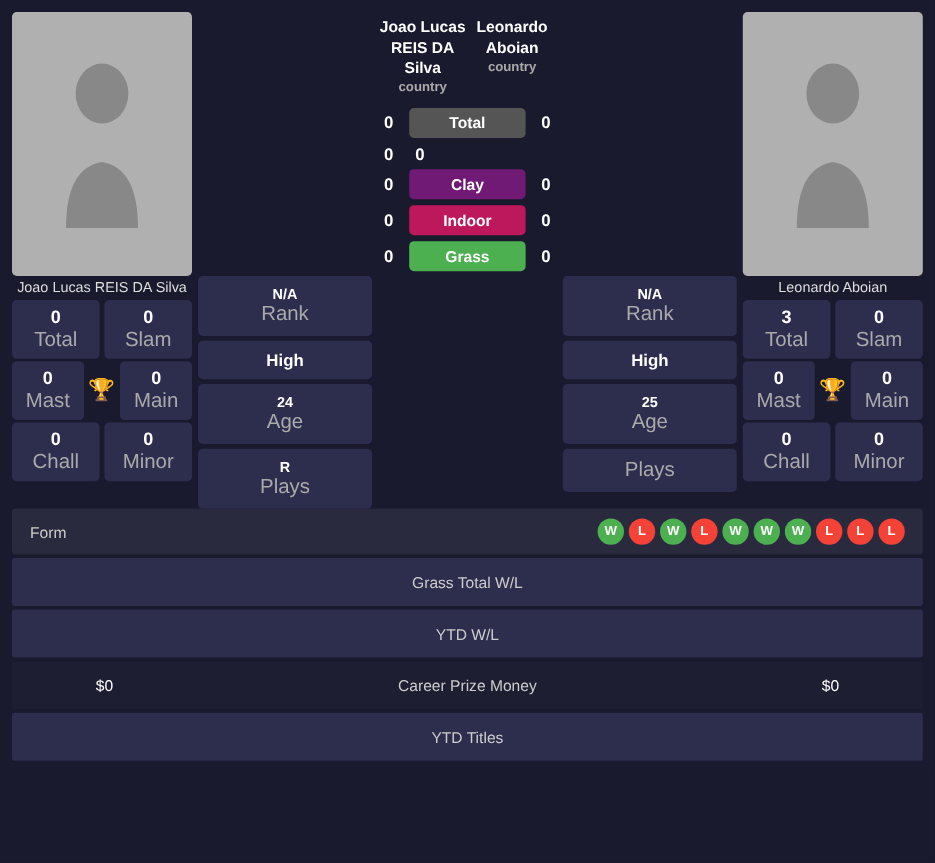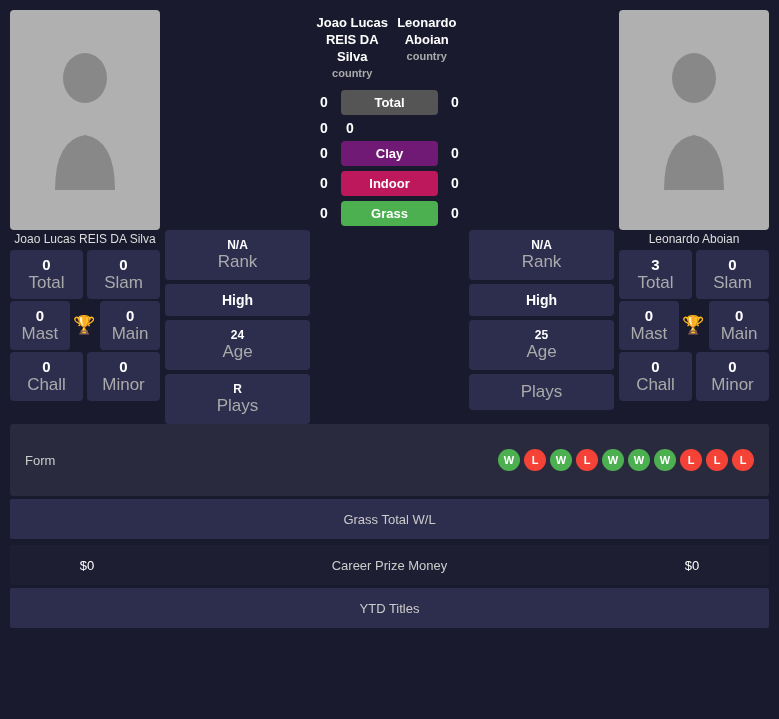--- a/index.html
+++ b/index.html
@@ -26,21 +26,21 @@
     .trophy-icon {
       color: #FFD700;
       font-size: 18px;
     }
 
     
     .form-section {
       display: flex;
       align-items: center;
       background: #2a2a3e;
-      padding: 25px 15px;
+      padding: 8px 15px;
       border-radius: 3px;
       gap: 5px;
     }
 
     .form-label {
       font-size: 13px;
       color: #ccc;
       margin-right: 10px;
     }
 
@@ -392,20 +392,25 @@
   <div style="height:3px;"></div>
 
   <div class="bi-row">
     <div class="bi-left"></div>
     <div class="bi-label">Grass Total W/L</div>
     <div class="bi-right"></div>
   </div>
 
   <div style="height:3px;"></div>
 
+  <div class="bi-row">
+    <div class="bi-left"></div>
+    <div class="bi-label">YTD W/L</div>
+    <div class="bi-right"></div>
+  </div>
 
   <div style="height:3px;"></div>
 
   <div class="bi-row" style="background:#1e1e32;">
     <div class="bi-left">$0</div>
     <div class="bi-label">Career Prize Money</div>
     <div class="bi-right">$0</div>
   </div>
 
   <div style="height:3px;"></div>

